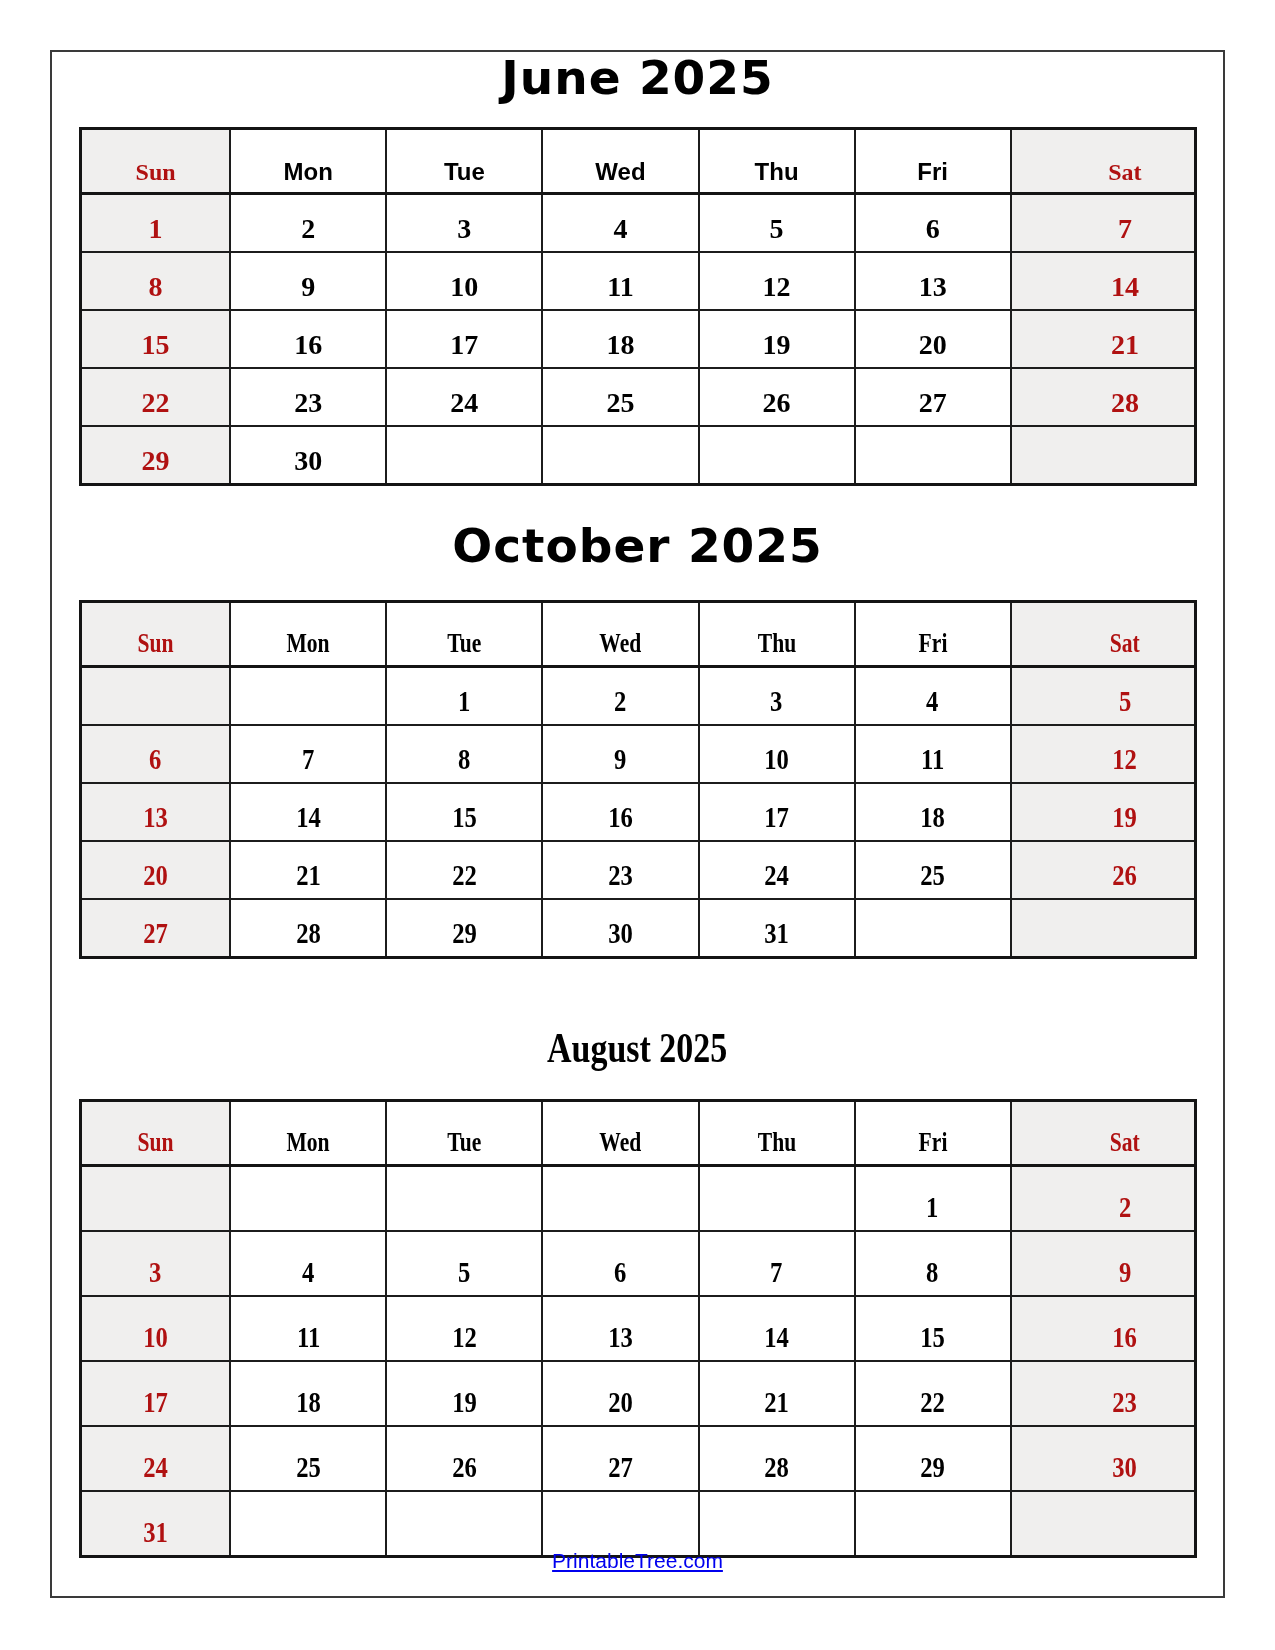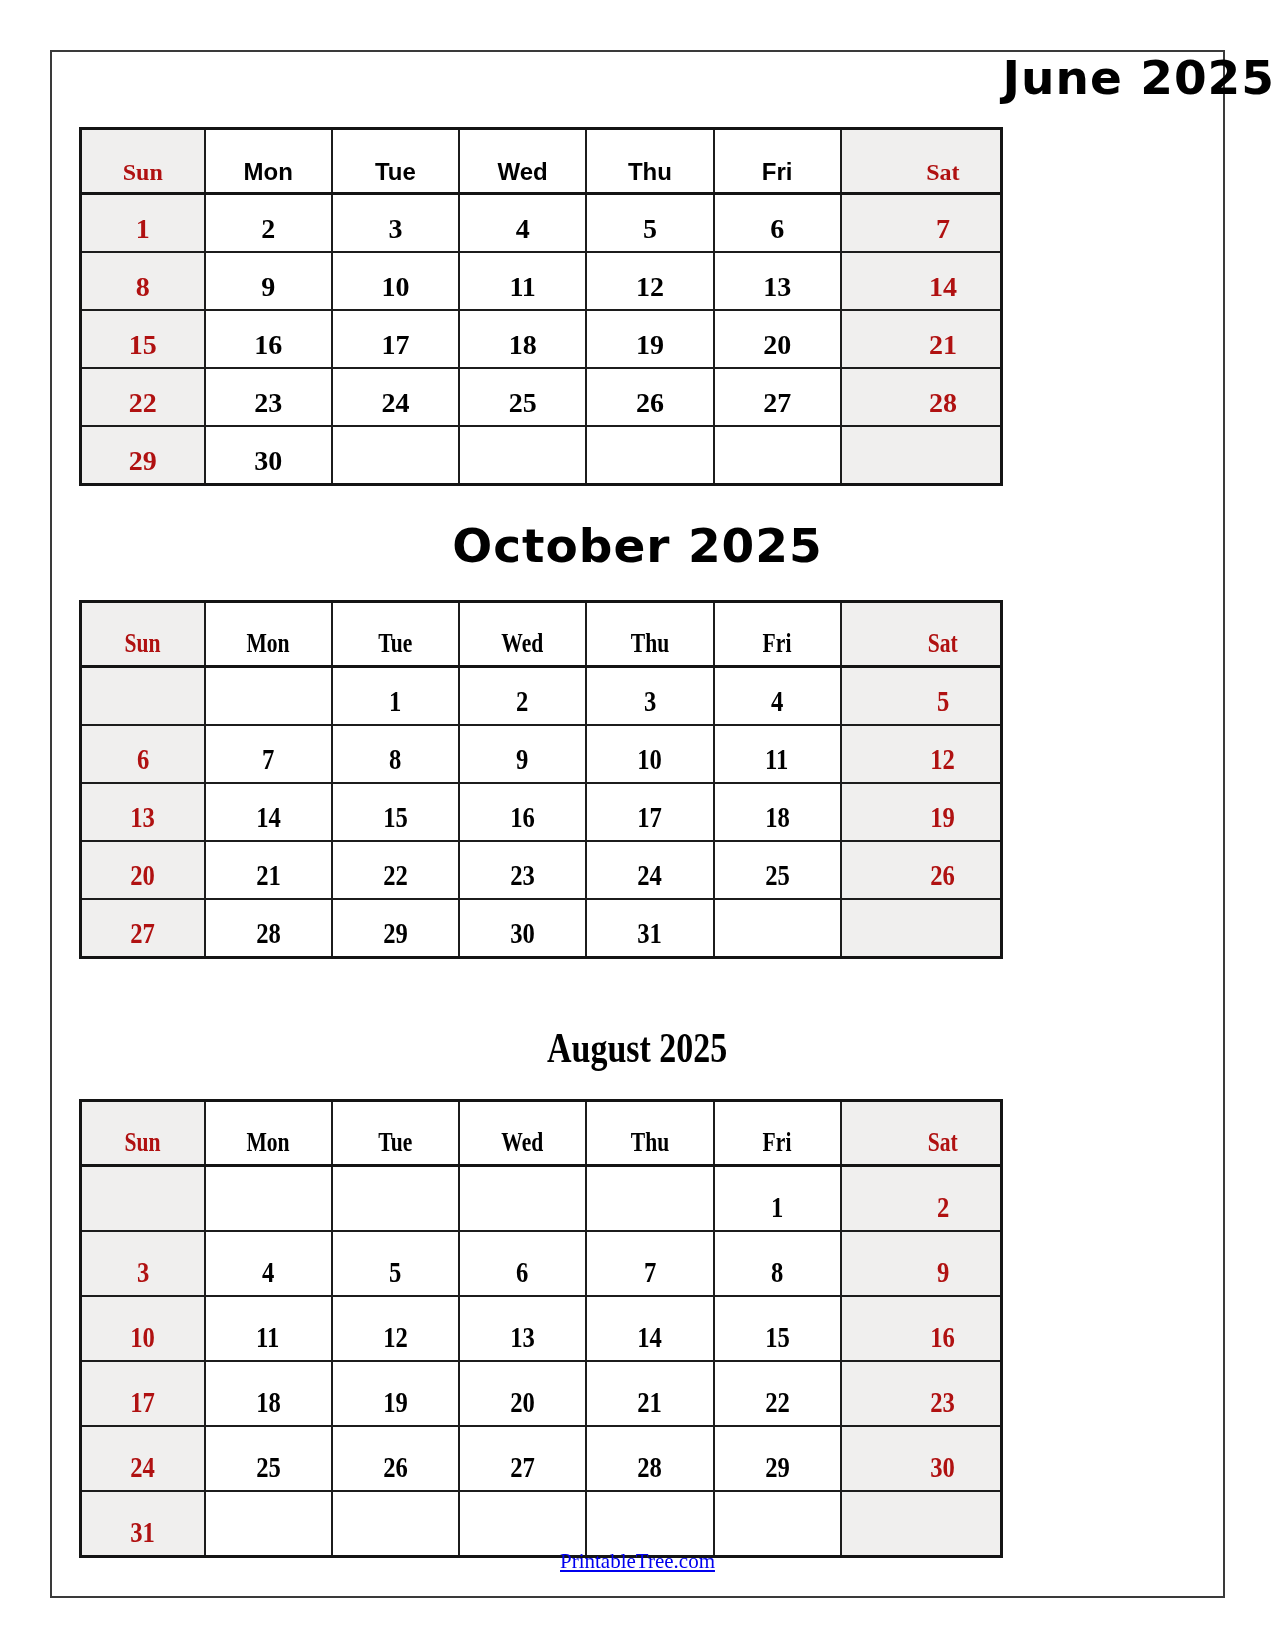--- a/index.html
+++ b/index.html
@@ -13,27 +13,27 @@
     position:relative;width:1275px;height:1650px;background:#fff;overflow:hidden;
     font-family:"Liberation Sans",sans-serif;color:#000;
   }
   .frame{
     position:absolute;left:50px;top:50px;width:1171px;height:1544px;
     border:2px solid #3A3A3A;
   }
   
   .title{position:absolute;left:0;width:100%;text-align:center;color:#000;line-height:1.1;}
   .t-fat{font-family:"DejaVu Sans",sans-serif;font-weight:800;font-size:47px;letter-spacing:1px;}
-  .t-june{top:52px;text-align:right;}
+  .t-june{top:52px;}
   .t-july{top:520px;}
   .t-aug{top:1026px;font-family:"Liberation Serif",serif;font-weight:bold;font-size:40px;}
   .t-aug .t-inner{display:inline-block;transform:scale(.85,1.04);transform-origin:center top;letter-spacing:0;}
   
   table.cal{
-    position:absolute;left:79px;width:924px;
+    position:absolute;left:79px;width:1118px;
     border-collapse:collapse;table-layout:fixed;
     border:3px solid #141414;
   }
   .m-june{top:127px;}
   .m-july{top:600px;}
   .m-august{top:1099px;}
   .cal td{
     border:2px solid var(--cell-border);
     text-align:center;vertical-align:bottom;
     padding:0 0 6px 0;background:#fff;
@@ -55,21 +55,21 @@
     display:inline-block;transform:scaleX(.8);transform-origin:center bottom;
   }
   
   .num{font-family:"Liberation Serif",serif;font-weight:bold;font-size:28px;color:#000;}
   .m-july .num,.m-august .num{
     display:inline-block;transform:scaleX(.85);transform-origin:center bottom;font-size:29px;
   }
   
   .footer{position:absolute;top:1549px;left:0;width:100%;text-align:center;}
   .footer a{
-    font-family:Liberation Serif, serif;font-size:21px;
+    font-family:Liberation Sans, sans-serif;font-size:21px;
     color:var(--link);text-decoration:underline;cursor:pointer;
   }
 </style>
 </head>
 <body>
 
 <div class="sheet">
   <div class="frame"></div>
 
   <div class="title t-fat t-june">

